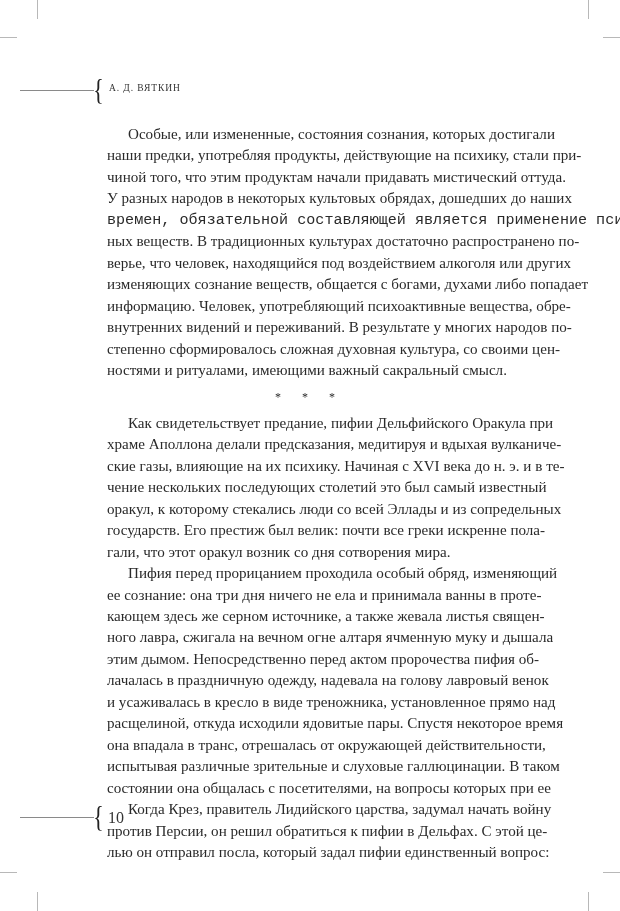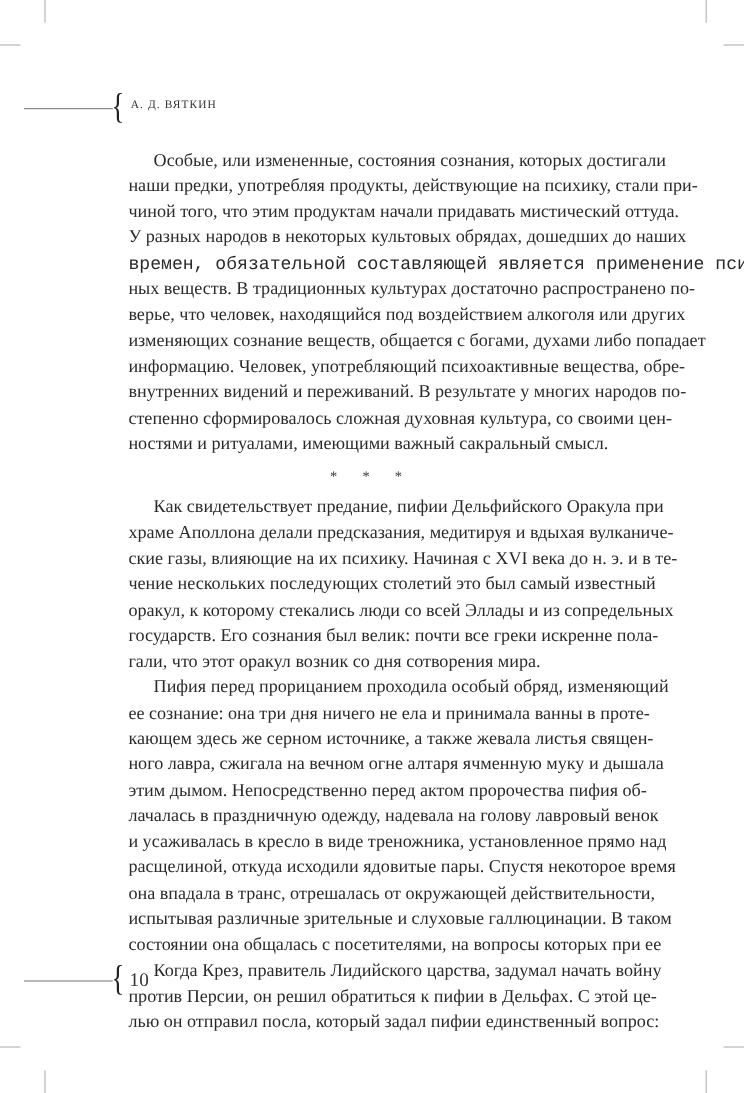--- a/index.html
+++ b/index.html
@@ -56,21 +56,21 @@
       <span class="line last" style="text-indent: 0px;">ностями и ритуалами, имеющими важный сакральный смысл.</span>
     </p>
   <p class="stars">* * *</p>
   <div id="after">
       <p style="text-indent: 0px;">
         <span class="line" style="text-indent: 21px;">Как свидетельствует предание, пифии Дельфийского Оракула при</span>
         <span class="line" style="text-indent: 0px;">храме Аполлона делали предсказания, медитируя и вдыхая вулканиче-</span>
         <span class="line" style="text-indent: 0px;">ские газы, влияющие на их психику. Начиная с XVI века до н. э. и в те-</span>
         <span class="line" style="text-indent: 0px;">чение нескольких последующих столетий это был самый известный</span>
         <span class="line" style="text-indent: 0px;">оракул, к которому стекались люди со всей Эллады и из сопредельных</span>
-        <span class="line" style="text-indent: 0px;">государств. Его сознания был велик: почти все греки искренне пола-</span>
+        <span class="line" style="text-indent: 0px;">государств. Его престиж был велик: почти все греки искренне пола-</span>
         <span class="line last" style="text-indent: 0px;">гали, что этот оракул возник со дня сотворения мира.</span>
       </p>
       <p style="text-indent: 0px;">
         <span class="line" style="text-indent: 21px;">Пифия перед прорицанием проходила особый обряд, изменяющий</span>
         <span class="line" style="text-indent: 0px;">ее сознание: она три дня ничего не ела и принимала ванны в проте-</span>
         <span class="line" style="text-indent: 0px;">кающем здесь же серном источнике, а также жевала листья священ-</span>
         <span class="line" style="text-indent: 0px;">ного лавра, сжигала на вечном огне алтаря ячменную муку и дышала</span>
         <span class="line" style="text-indent: 0px;">этим дымом. Непосредственно перед актом пророчества пифия об-</span>
         <span class="line" style="text-indent: 0px;">лачалась в праздничную одежду, надевала на голову лавровый венок</span>
         <span class="line" style="text-indent: 0px;">и усаживалась в кресло в виде треножника, установленное прямо над</span>

